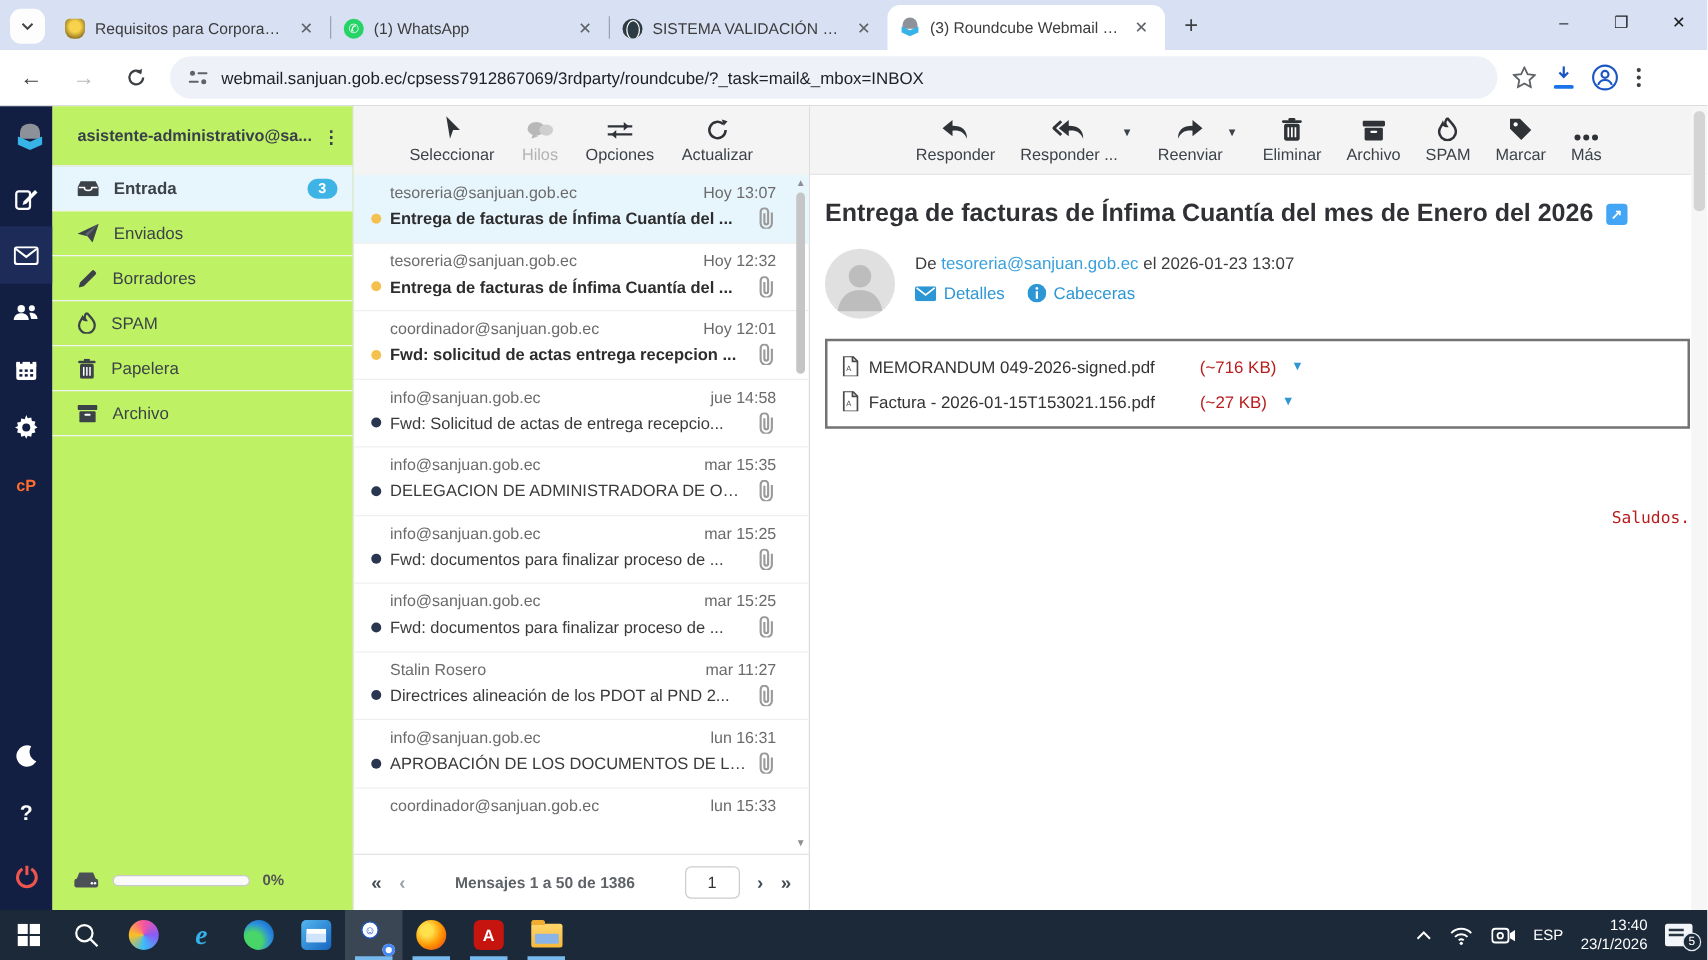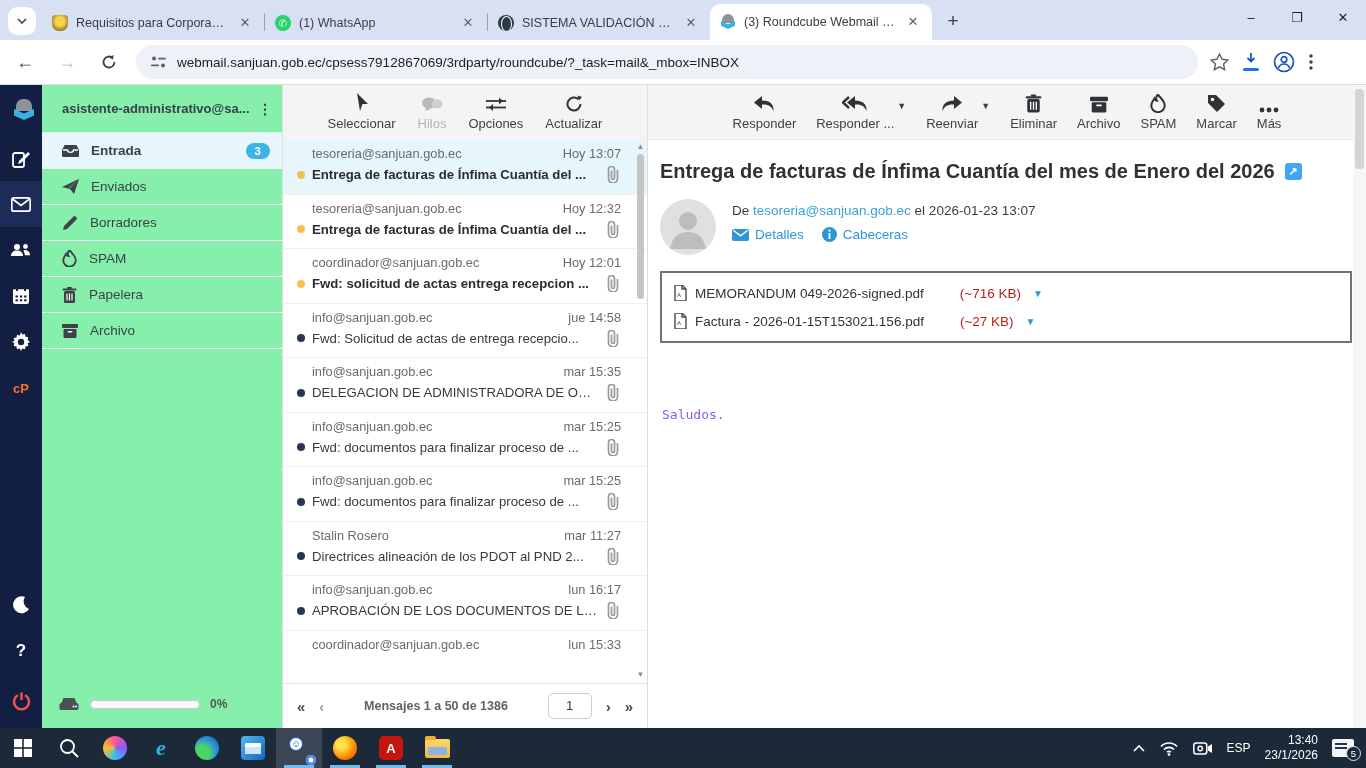--- a/index.html
+++ b/index.html
@@ -38,21 +38,21 @@
   
   .webmail { position:absolute; left:0; top:85px; width:1366px; height:643px; display:flex; }
 
   .rail { width:42px; background:#131f42; display:flex; flex-direction:column; align-items:center; color:#fff; }
   .rail-item { width:42px; height:46px; display:flex; align-items:center; justify-content:center; }
   .rail-item.active { background:#1d2b58; }
   .rail-spacer { flex:1; }
   .cp-logo { color:#ff6c2c; font-weight:bold; font-size:13px; }
   .power { color:#f0544f; }
 
-  .folders { width:241px; background:#86efac; border-right:1px solid #e0e0e0; display:flex; flex-direction:column; }
+  .folders { width:241px; background:#bef264; border-right:1px solid #e0e0e0; display:flex; flex-direction:column; }
   .account-hdr { height:48px; display:flex; align-items:center; padding:0 6px 0 20px; border-bottom:1px solid #e8e8e8; }
   .account-hdr .acct { font-size:13px; font-weight:bold; color:#39404a; flex:1; white-space:nowrap; overflow:hidden; }
   .kebab { color:#39404a; font-size:14px; letter-spacing:0; width:22px; text-align:center; font-weight:bold; }
   .folder { height:36px; display:flex; align-items:center; gap:12px; padding:0 12px 0 20px; color:#3b4248; font-size:13.5px; border-bottom:1px solid #f2f2f2; }
   .folder.active { background:#e7f5fd; font-weight:bold; }
   .badge { margin-left:auto; background:#3db4e5; color:#fff; font-size:11.5px; font-weight:bold; border-radius:9px; padding:2px 9px; }
   .quota { margin-top:auto; height:40px; display:flex; align-items:center; gap:10px; padding:0 16px 8px 16px; }
   .quota-track { width:110px; height:9px; border:1px solid #c9c9c9; border-radius:5px; background:#fafafa; }
   .quota-pct { font-size:12px; color:#555; font-weight:bold; }
 
@@ -97,21 +97,21 @@
   .from-lines { padding-top:4px; }
   .from-line { font-size:13.5px; color:#3c3c3c; }
   .from-line a { color:#3aa0dc; text-decoration:none; }
   .meta-links { display:flex; gap:18px; margin-top:9px; align-items:center; }
   .meta-link { color:#2d96d4; font-size:13.5px; display:flex; align-items:center; gap:6px; }
   .att-box { border:2px solid #737373; margin-top:16px; padding:6px 12px; }
   .att-row { display:flex; align-items:center; gap:8px; height:28px; font-size:13.5px; }
   .att-name { color:#333; }
   .att-size { color:#b91c1c;margin-left:28px; }
   .att-caret { color:#2d96d4; font-size:10px; margin-left:4px; }
-  .mail-text { font-family:"DejaVu Sans Mono", monospace; font-size:13px; color:#8b5cf6; margin-top:64px; padding-left:2px; }
+  .mail-text { font-family:"DejaVu Sans Mono", monospace; font-size:13px; color:#b91c1c; margin-top:64px; padding-left:2px;text-align:right; }
   .reader-scroll { position:absolute; right:0; top:0; width:13px; height:100%; background:#f6f6f6; }
   .reader-thumb { width:9px; margin:4px auto; height:80px; background:#d4d4d4; border-radius:4px; }
 
   
   .taskbar { position:absolute; left:0; top:728px; width:1366px; height:40px; background:#1c2938; display:flex; align-items:center; color:#fff; }
   .tb-icon { width:46px; height:40px; display:flex; align-items:center; justify-content:center; position:relative; }
   .tb-icon.running:after { content:""; position:absolute; left:8px; bottom:0; width:30px; height:3px; background:#76b9ed; }
   .tb-icon.active { background:#3a4653; }
   .circle-ico { width:24px; height:24px; border-radius:50%; }
   .copilot { background:conic-gradient(#f953a0, #8a5cf5, #38bdf8, #fbbf24, #f953a0); }
@@ -510,21 +510,21 @@
               <span class="dot read"></span>
               <span class="msg-subject">Directrices alineación de los PDOT al PND 2...</span>
             <svg class="clip" width="14" height="17" viewBox="0 0 14 17">
                 <path d="M11.5 4v8.5a4.5 4.5 0 0 1-9 0V3.5a3 3 0 0 1 6 0V12a1.5 1.5 0 0 1-3 0V4.5" fill="none" stroke="#9a9a9a" stroke-width="1.7"></path>
               </svg>
             </div>
         </div>
         <div class="msg-row">
           <div class="msg-top">
               <span class="msg-sender">info@sanjuan.gob.ec</span>
-              <span class="msg-date">lun 16:17</span>
+              <span class="msg-date">lun 16:31</span>
             </div>
           <div class="msg-bottom">
               <span class="dot read"></span>
               <span class="msg-subject">APROBACIÓN DE LOS DOCUMENTOS DE LA...</span>
             <svg class="clip" width="14" height="17" viewBox="0 0 14 17">
                 <path d="M11.5 4v8.5a4.5 4.5 0 0 1-9 0V3.5a3 3 0 0 1 6 0V12a1.5 1.5 0 0 1-3 0V4.5" fill="none" stroke="#9a9a9a" stroke-width="1.7"></path>
               </svg>
             </div>
         </div>
         <div class="msg-row">

